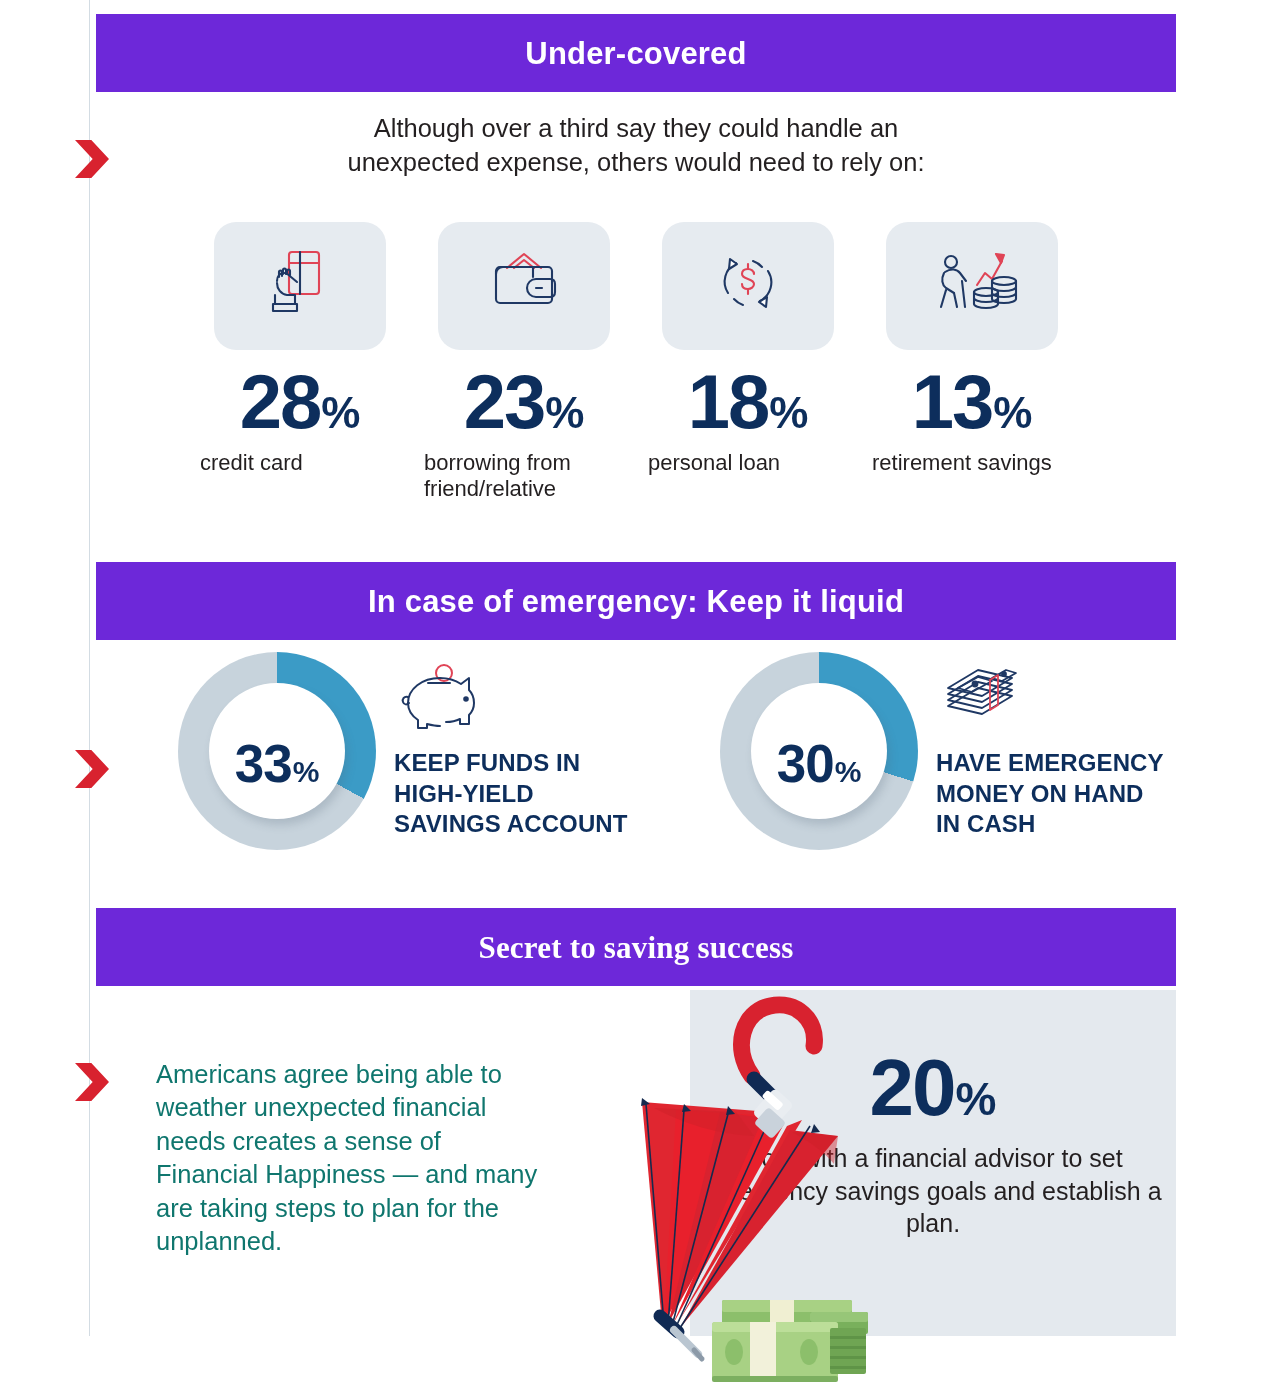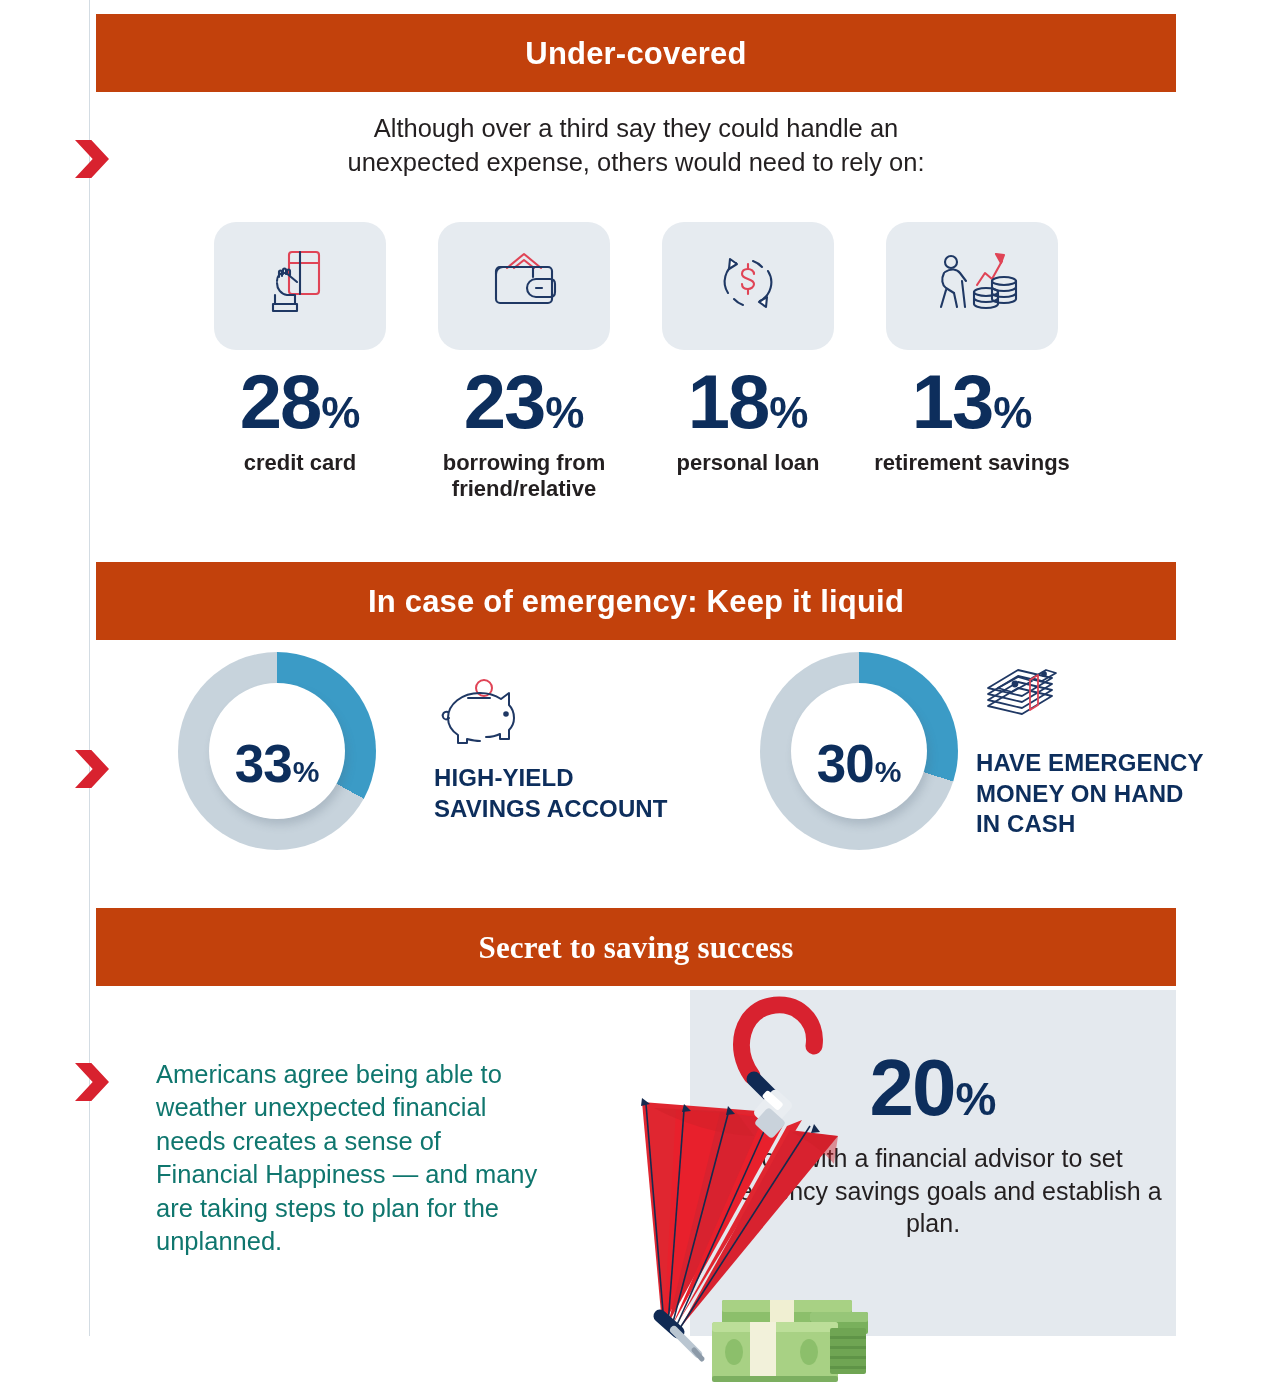--- a/index.html
+++ b/index.html
@@ -31,21 +31,21 @@
     height: 1336px;
     background: #d3dce3;
   }
 
   
   .band {
     position: absolute;
     left: 96px;
     width: 1080px;
     height: 78px;
-    background: #c2410c;
+    background: #6d28d9;
     color: #ffffff;
     display: flex;
     align-items: center;
     justify-content: center;
     box-sizing: border-box;
   }
   .band-title {
     font-size: 31px;
     font-weight: bold;
     letter-spacing: 0.2px;
@@ -112,24 +112,23 @@
   }
   .tile-pct .sym {
     font-size: 44px;
     font-weight: bold;
     margin-left: 1px;
   }
   .tile-label {
     margin-top: 10px;
     font-size: 22px;
     color: #231f20;
-    text-align: center;
+    text-align: left;
     line-height: 1.18;
     width: 200px;
-    font-weight: bold;
   }
 
   
   .donut-row {
     position: absolute;
     left: 96px;
     top: 652px;
     width: 1080px;
     display: flex;
     align-items: flex-start;
@@ -396,21 +395,21 @@
   </div>
 
   <div class="band" style="top:562px;">
     <span class="band-title">In case of emergency: Keep it liquid</span>
   </div>
 
   <div class="chevron" style="left:75px; top:750px;"></div>
 
   <div class="donut-row">
 
-    <div class="donut-group" style="margin-left:82px;gap:40px;">
+    <div class="donut-group" style="margin-left:82px;">
       <div class="donut-wrap">
         <div class="donut-ring" id="ring-0" style="background: conic-gradient(rgb(59, 155, 198) 0deg, rgb(59, 155, 198) 118.8deg, rgb(199, 211, 220) 118.8deg, rgb(199, 211, 220) 360deg);"></div>
         <div class="donut-hole">
           <span class="inner">
             <span class="num">33</span>
             <span class="sym">%</span>
           </span>
         </div>
       </div>
       <div class="donut-side">
@@ -420,20 +419,21 @@
               <circle cx="50" cy="11" r="8" stroke="#E04456"></circle>
               <path d="M14 41 c0 -14 14 -25 32 -25 c8 0 15 2 21 6 l8 -6 l0 12 c3 3 5 8 5 13 c0 5 -2 9 -5 12 l0 9 l-9 0 l0 -5 c-4 2 -9 3 -14 3"></path>
               <path d="M14 41 c0 7 4 13 10 17 l0 8 l9 0 l0 -4 c4 1 8 2 13 2"></path>
               <path d="M34 21 l22 0"></path>
               <circle cx="72" cy="37" r="1.8" fill="#1F3864"></circle>
               <path d="M14 35 c-4 -1 -6 2 -5 5 c1 3 4 3 6 1"></path>
             </g>
           </svg>
         </div>
         <div class="donut-caption">
+          <div>KEEP FUNDS IN</div>
           <div>HIGH-YIELD</div>
           <div>SAVINGS ACCOUNT</div>
         </div>
       </div>
     </div>
 
     <div class="donut-group" style="margin-left:76px;">
       <div class="donut-wrap">
         <div class="donut-ring" id="ring-1" style="background: conic-gradient(rgb(59, 155, 198) 0deg, rgb(59, 155, 198) 108deg, rgb(199, 211, 220) 108deg, rgb(199, 211, 220) 360deg);"></div>
         <div class="donut-hole">

